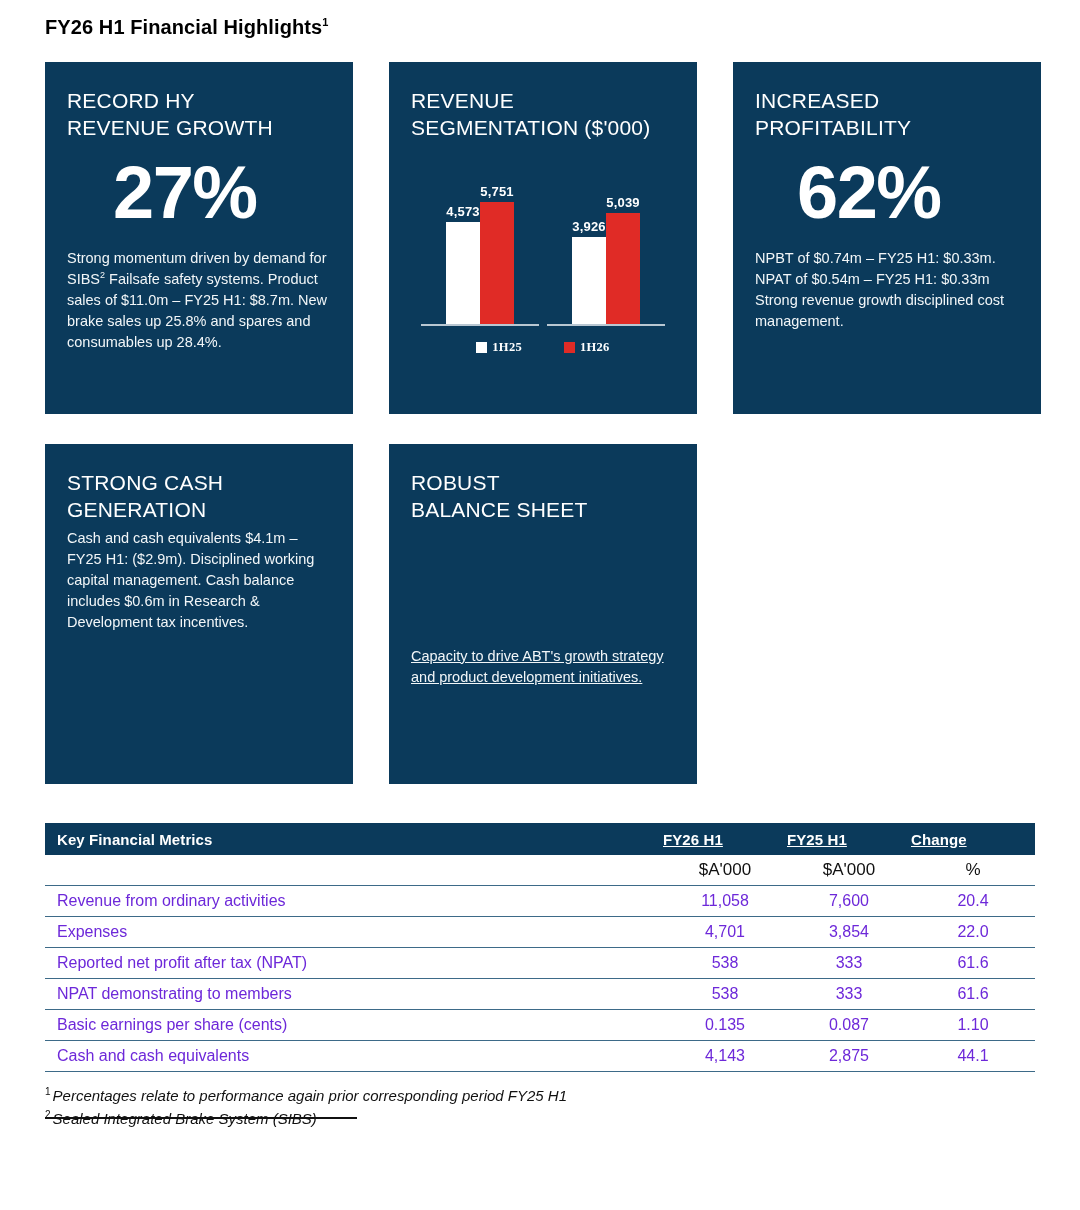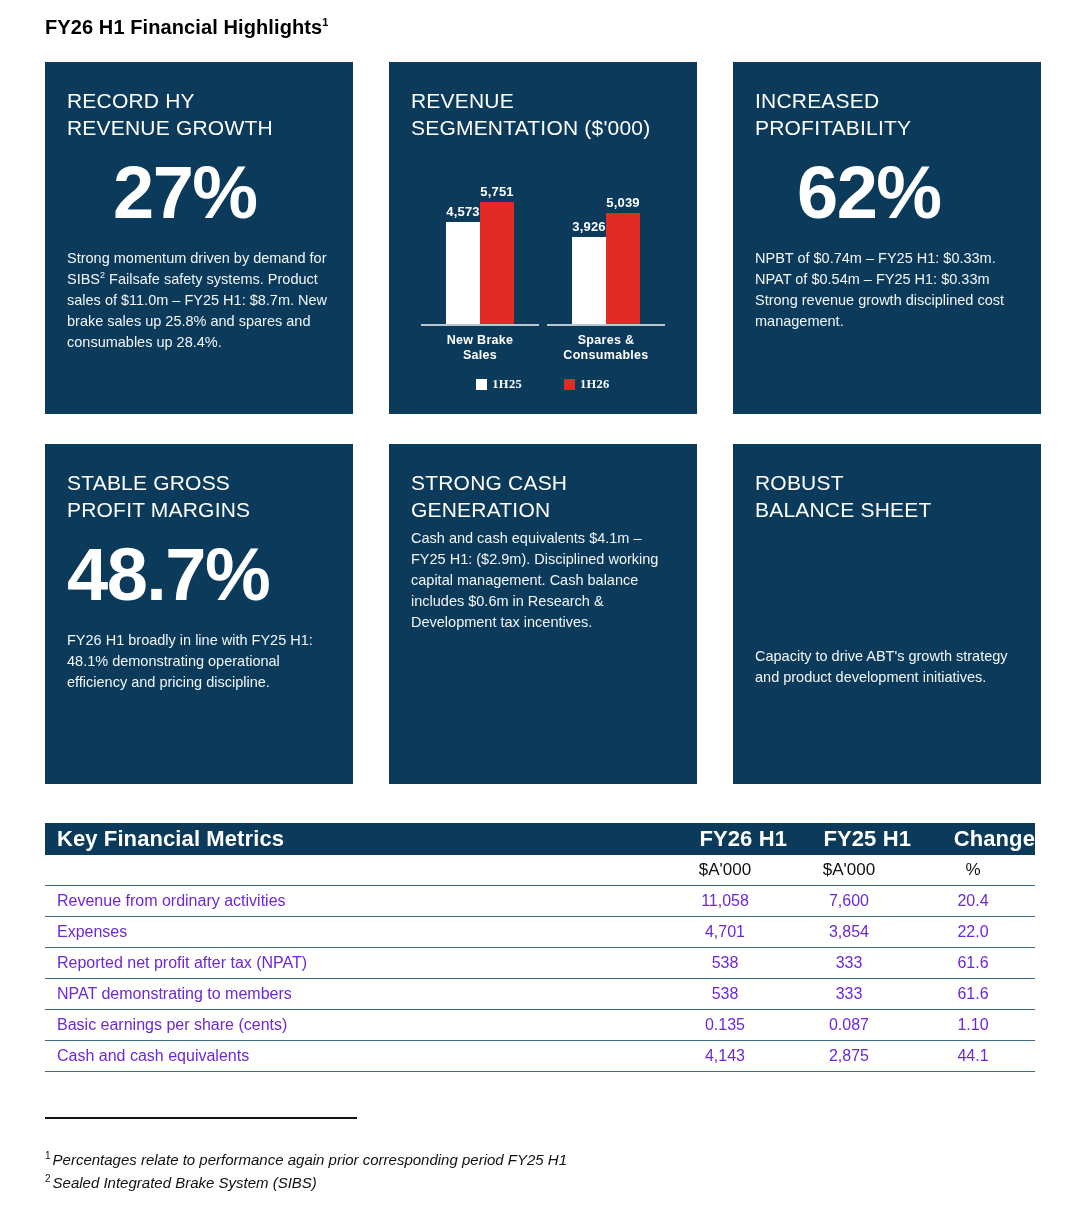--- a/index.html
+++ b/index.html
@@ -84,21 +84,21 @@
 
   .card-body {
     font-size: 14.5px;
     line-height: 1.46;
     color: #f2f6f8;
   }
   .card-body sup {
     font-size: 9px;
     vertical-align: super;
   }
-  .card-body.pushdown { margin-top: 122px; }
+  .card-body.pushdown { margin-top: 122px; text-decoration: underline; }
 
   
   .chart-wrap {
     position: relative;
     margin-top: 14px;
     height: 232px;
   }
   .chart-groups {
     display: flex;
     justify-content: space-around;
@@ -194,30 +194,31 @@
     font-size: 17px;
   }
   table.metrics th,
   table.metrics td {
     padding: 0;
   }
   .thead-row th {
     background: #0b3a5b;
     color: #ffffff;
     font-weight: bold;
-    font-size: 22px;
+    font-size: 15px;
     height: 32px;
     letter-spacing: 0.1px;
   }
   .thead-row th.label-col {
     text-align: left;
     padding-left: 12px;
   }
   .thead-row th.num-col {
-    text-align: right;
+    text-align: left;
+    text-decoration: underline;
   }
   .units-row td {
     height: 30px;
     font-size: 17px;
     color: #111111;
     border-bottom: 1.6px solid #3d6a88;
   }
   .units-row td.num-col { text-align: center; }
   .units-row td.label-col { text-align: left; padding-left: 12px; }
 
@@ -244,21 +245,21 @@
     position: absolute;
     left: 45px;
     top: 1117px;
     width: 312px;
     height: 0;
     border-top: 2px solid #111111;
   }
   .footnotes {
     position: absolute;
     left: 45px;
-    top: 1148px;
+    top: 1084px;
     width: 900px;
   }
   .footnote {
     font-size: 15px;
     font-style: italic;
     line-height: 1.55;
     color: #111111;
   }
   .footnote sup {
     font-size: 10px;
@@ -311,26 +312,20 @@
               </div>
               <div class="bar-col">
                 <div class="bar-value">5,039</div>
                 <div class="bar red" style="height:111px"></div>
               </div>
             </div>
           </div>
 
         </div>
 
-        <div class="cat-labels">
-          <div class="cat-label">New Brake
-Sales</div>
-          <div class="cat-label">Spares &amp;
-Consumables</div>
-        </div>
 
         <div class="legend">
           <div class="legend-item">
             <span class="legend-swatch light"></span>
             <span>1H25</span>
           </div>
           <div class="legend-item">
             <span class="legend-swatch red"></span>
             <span>1H26</span>
           </div>
@@ -338,26 +333,20 @@
       </div>
     </div>
 
     <div class="card row1">
       <div class="card-heading">INCREASED
 PROFITABILITY</div>
       <div class="big-stat indent-3">62%</div>
       <div class="card-body">NPBT of $0.74m – FY25 H1: $0.33m. NPAT of $0.54m – FY25 H1: $0.33m Strong revenue growth disciplined cost management.</div>
     </div>
 
-    <div class="card row2">
-      <div class="card-heading">STABLE GROSS
-PROFIT MARGINS</div>
-      <div class="big-stat indent-2">48.7%</div>
-      <div class="card-body">FY26 H1 broadly in line with FY25 H1: 48.1% demonstrating operational efficiency and pricing discipline.</div>
-    </div>
 
     <div class="card row2">
       <div class="card-heading">STRONG CASH
 GENERATION</div>
       <div class="card-body">Cash and cash equivalents $4.1m – FY25 H1: ($2.9m). Disciplined working capital management. Cash balance includes $0.6m in Research &amp; Development tax incentives.</div>
     </div>
 
     <div class="card row2">
       <div class="card-heading">ROBUST
 BALANCE SHEET</div>

